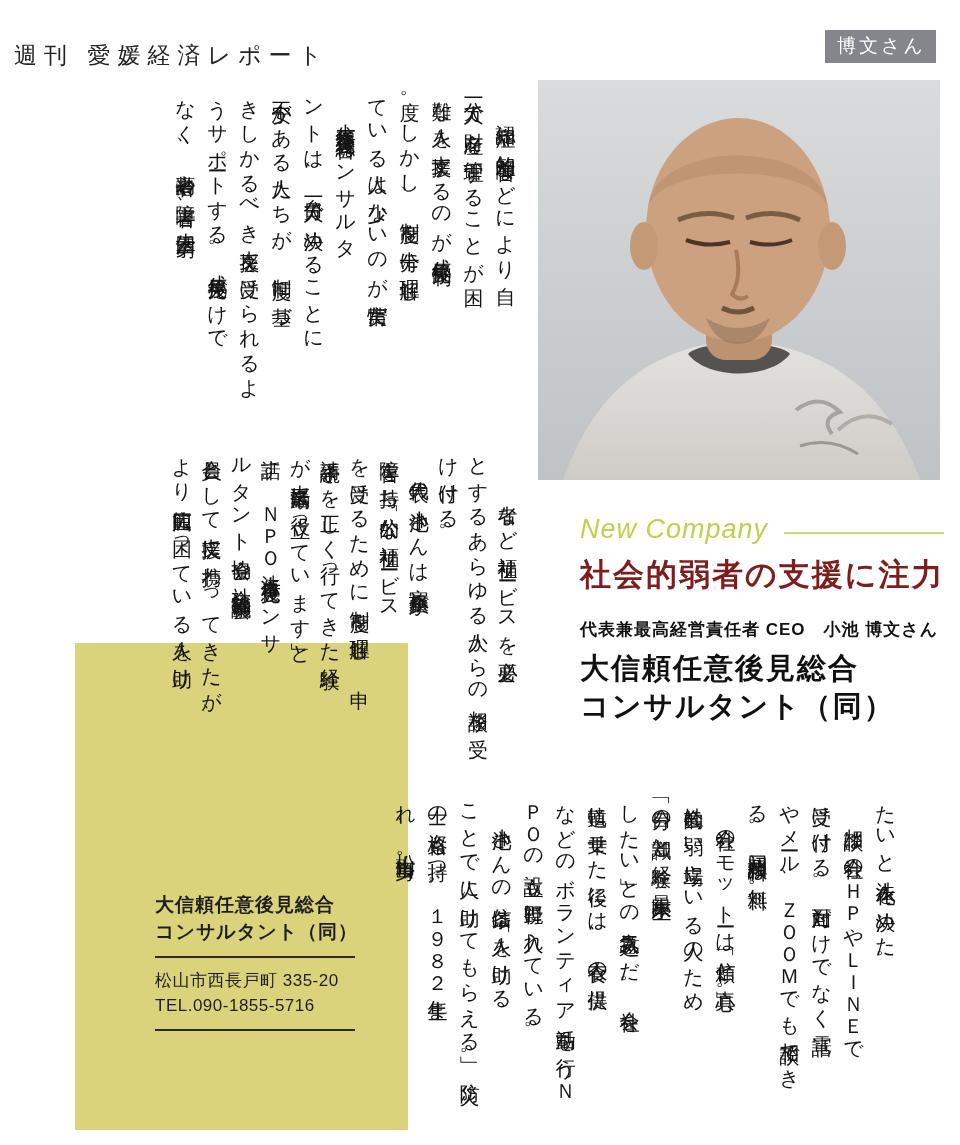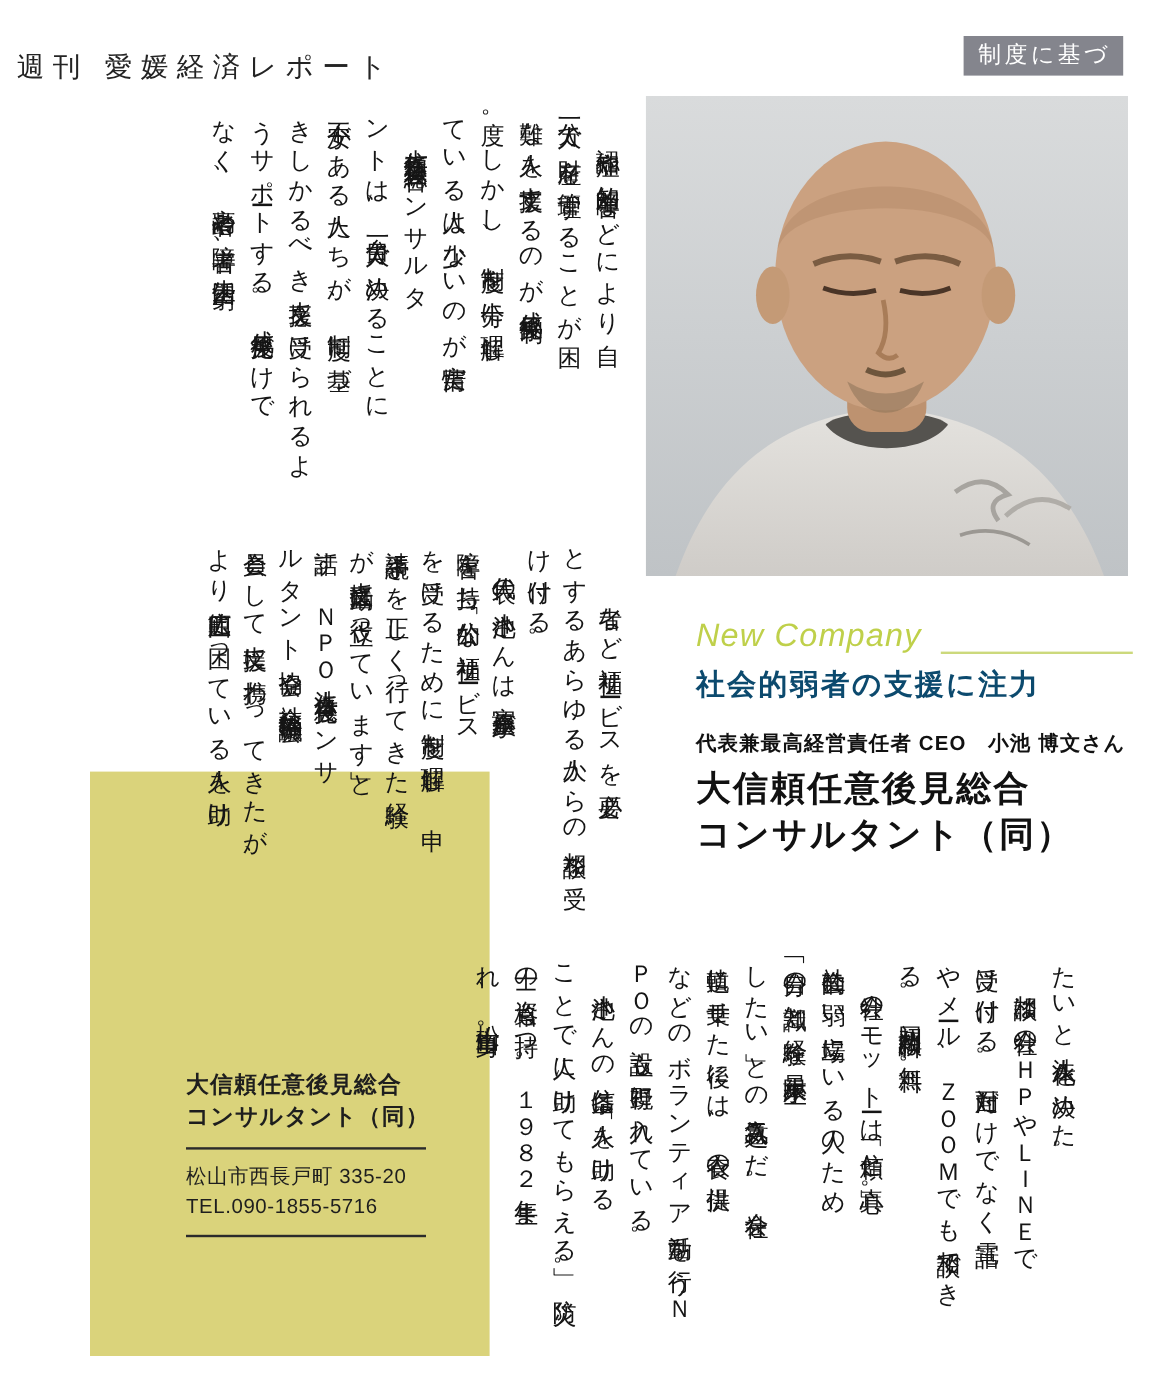--- a/index.html
+++ b/index.html
@@ -27,44 +27,44 @@
     font-size:20px;letter-spacing:2px;color:#151515;z-index:2;
   }
   .vtext .col{line-height:32px;}
   .block-a{top:86px;left:166px;width:356px;height:348px;}
   .block-b{top:444px;left:162px;width:360px;height:348px;}
   .block-b .col{line-height:29.6px;}
   .block-c{top:791px;left:384px;width:518px;height:356px;}
   .col-offset{padding-top:46px;}
   
   .feature{position:absolute;left:580px;top:514px;width:376px;z-index:2;}
-  .kicker-row{display:flex;align-items:flex-end;}
+  .kicker-row{display:flex;align-items:center;}
   .kicker{font-size:27px;font-style:italic;color:#bfd04a;letter-spacing:1px;}
   .kicker-line{flex:0 0 160px;height:2px;background:#ccd97c;margin-left:16px;margin-top:6px;}
-  .headline{font-size:24px;font-weight:bold;letter-spacing:2px;margin-top:9px;color:#0c4a6e;}
+  .headline{font-size:31px;font-weight:bold;letter-spacing:2px;margin-top:9px;color:#7f1d1d;}
   .ceo-line{font-size:17px;font-weight:bold;margin-top:22px;letter-spacing:1px;color:#111;}
   .company-name{font-size:29px;font-weight:bold;line-height:1.32;letter-spacing:2px;margin-top:8px;color:#111;}
   
   .highlight{
     position:absolute;left:75px;top:643px;width:333px;height:487px;
     background:#dad37b;z-index:1;
   }
   
   .info-card{position:absolute;left:155px;top:892px;width:250px;z-index:3;color:#1e1e1e;}
   .info-name{font-size:19px;font-weight:bold;line-height:1.4;letter-spacing:1px;}
   .info-rule{width:200px;height:2px;background:#2b2b2b;margin:11px 0;}
   .info-line{font-size:17px;line-height:1.45;letter-spacing:0.5px;}
   .info-meta{margin-top:48px;font-size:16.5px;font-weight:bold;line-height:1.55;letter-spacing:0.5px;}
 </style>
 </head>
 <body>
 
 <div class="masthead">週刊 愛媛経済レポート</div>
 
-<div class="badge">制度に基づ</div>
+<div class="badge">博文さん</div>
 
 <div class="photo">
   <svg width="402" height="400" viewBox="0 0 402 400">
     <defs>
       <linearGradient id="bg" x1="0" y1="0" x2="0" y2="1">
         <stop offset="0" stop-color="#d9dbdc"></stop>
           <stop offset="1" stop-color="#bfc3c6"></stop>
       </linearGradient>
       <linearGradient id="shirt" x1="0" y1="0" x2="0" y2="1">
         <stop offset="0" stop-color="#e4e2de"></stop>

